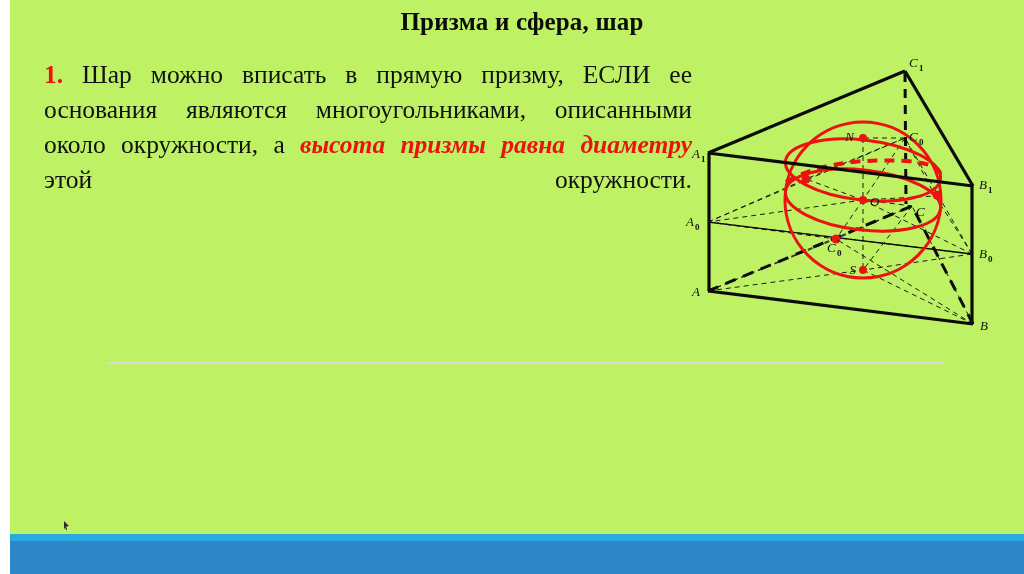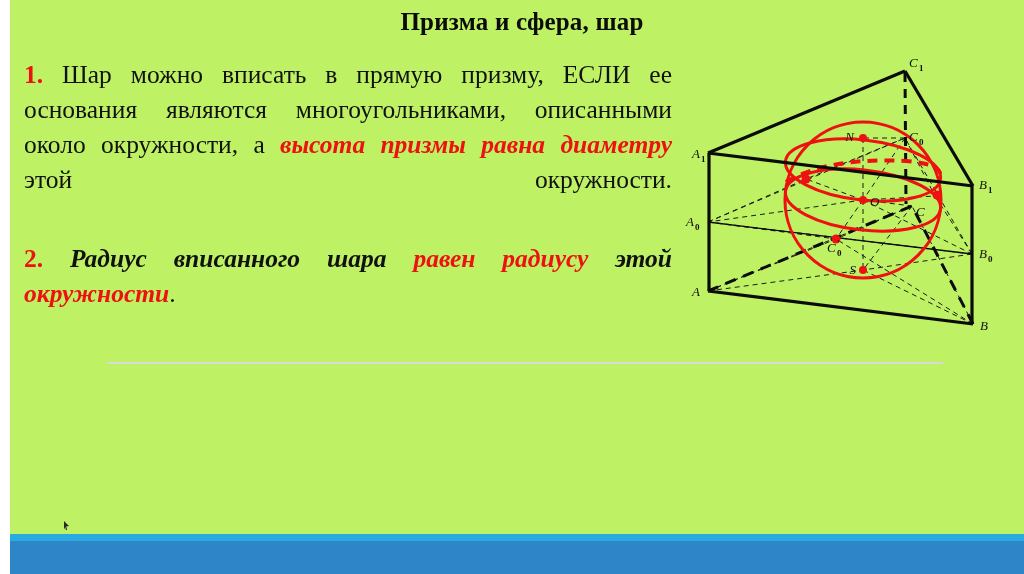--- a/index.html
+++ b/index.html
@@ -35,21 +35,21 @@
     font-family: "Liberation Serif", "DejaVu Serif", serif;
     font-weight: bold;
     font-size: 25px;
     letter-spacing: 0.2px;
     color: #0b0b0b;
   }
 
   
   #text-column {
     position: absolute;
-    left: 14px;
+    left: 34px;
     top: 57px;
     width: 648px;
   }
 
   .para {
     font-size: 25.5px;
     line-height: 35px;
     text-align: justify;
     text-justify: inter-word;
     margin: 0 0 2px 0;
@@ -148,21 +148,20 @@
 <body>
 
 <div id="slide">
 
   <div id="slide-title">Призма и сфера, шар</div>
 
   <div id="text-column">
 
     <p class="para p1"><span class="num-red">1</span><span class="num-red">. </span><span>Шар можно вписать в прямую призму, ЕСЛИ ее основания являются многоугольниками, описанными около окружности, а </span><span class="red-bi">высота призмы равна диаметру</span><span> этой окружности.</span></p>
 
-    <p class="para p2"><span class="num-red">2</span><span class="num-red">. </span><span class="bi">Радиус вписанного шара </span><span class="red-bi">равен радиусу</span><span class="bi"> этой </span><span class="red-bi">окружности</span><span>.</span></p>
 
 
   </div>
 
   <div id="divider"></div>
 
   <div id="figure">
     <svg width="356" height="310" viewBox="0 0 356 310" xmlns="http://www.w3.org/2000/svg">
 
       <g stroke="#1a1a1a" stroke-width="1" fill="none" stroke-dasharray="5,4">

